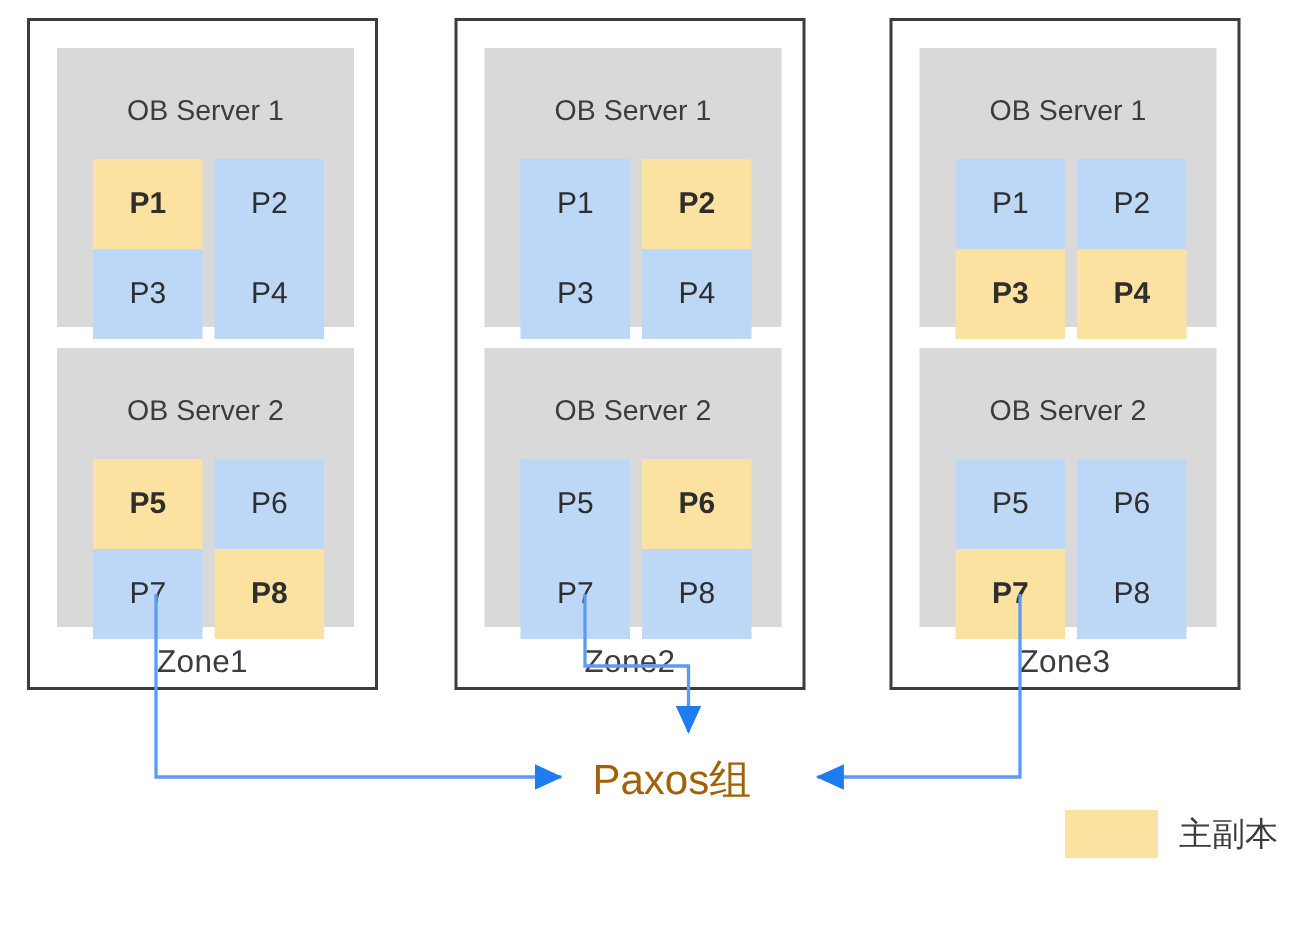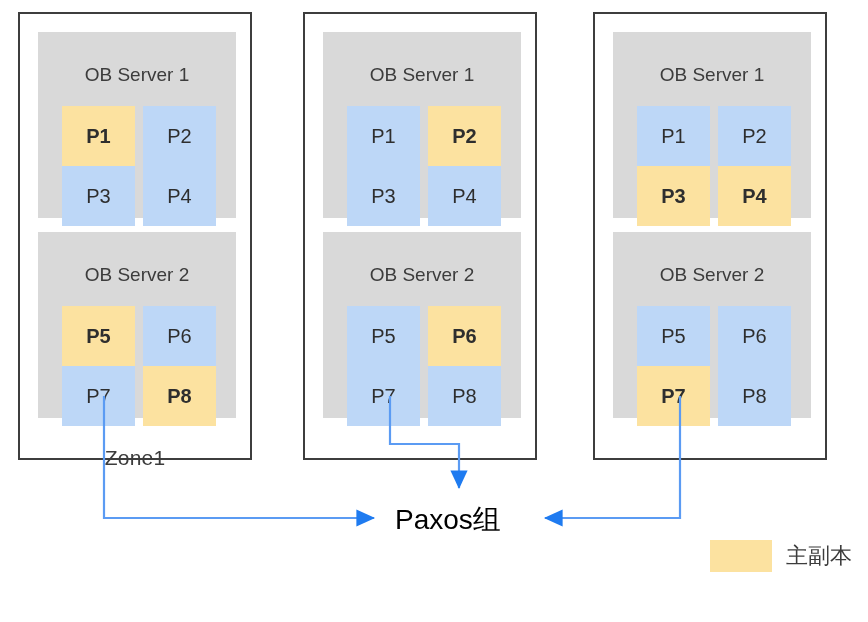--- a/index.html
+++ b/index.html
@@ -52,21 +52,21 @@
     color:#2e2e2e;
     box-sizing:border-box;
   }
   .chip.leader{background:#fce2a0;font-weight:bold;}
   .chip.follower{background:#bdd7f7;font-weight:normal;}
 
   
   .paxos-label{
     position:absolute;
     font-size:28px;
-    color:#000000;
+    color:#a16207;
     white-space:nowrap;
   }
 
   
   .legend{position:absolute;text-align:right;}
   .legend-row{
     position:absolute;
     display:flex;align-items:center;
     height:32px;
   }
@@ -101,59 +101,61 @@
     </div>
 
     <div class="server" style="left:18px;top:218px;width:198px;height:186px;">
       <div class="server-title" style="top:32px;">OB Server 2</div>
       <div class="chip leader" style="left:24px;top:74px;">P5</div>
       <div class="chip follower" style="left:105px;top:74px;">P6</div>
       <div class="chip follower" style="left:24px;top:134px;">P7</div>
       <div class="chip leader" style="left:105px;top:134px;">P8</div>
     </div>
 
-    <div class="zone-label" style="top:432px;text-align:center;">Zone1</div>
+    <div class="zone-label" style="top:416px;text-align:center;">Zone1</div>
   </div>
 
   <div class="zone" style="left:303px;top:12px;width:234px;height:448px;">
     <div class="server" style="left:18px;top:18px;width:198px;height:186px;">
       <div class="server-title" style="top:32px;">OB Server 1</div>
       <div class="chip follower" style="left:24px;top:74px;">P1</div>
       <div class="chip leader" style="left:105px;top:74px;">P2</div>
       <div class="chip follower" style="left:24px;top:134px;">P3</div>
       <div class="chip follower" style="left:105px;top:134px;">P4</div>
     </div>
 
     <div class="server" style="left:18px;top:218px;width:198px;height:186px;">
       <div class="server-title" style="top:32px;">OB Server 2</div>
       <div class="chip follower" style="left:24px;top:74px;">P5</div>
       <div class="chip leader" style="left:105px;top:74px;">P6</div>
       <div class="chip follower" style="left:24px;top:134px;">P7</div>
       <div class="chip follower" style="left:105px;top:134px;">P8</div>
     </div>
 
+    <div class="zone-label" style="top:416px;">Zone2</div>
   </div>
 
   <div class="zone" style="left:593px;top:12px;width:234px;height:448px;">
     <div class="server" style="left:18px;top:18px;width:198px;height:186px;">
       <div class="server-title" style="top:32px;">OB Server 1</div>
       <div class="chip follower" style="left:24px;top:74px;">P1</div>
       <div class="chip follower" style="left:105px;top:74px;">P2</div>
       <div class="chip leader" style="left:24px;top:134px;">P3</div>
       <div class="chip leader" style="left:105px;top:134px;">P4</div>
     </div>
 
     <div class="server" style="left:18px;top:218px;width:198px;height:186px;">
       <div class="server-title" style="top:32px;">OB Server 2</div>
       <div class="chip follower" style="left:24px;top:74px;">P5</div>
       <div class="chip follower" style="left:105px;top:74px;">P6</div>
       <div class="chip leader" style="left:24px;top:134px;">P7</div>
       <div class="chip follower" style="left:105px;top:134px;">P8</div>
     </div>
 
+    <div class="zone-label" style="top:416px;">Zone3</div>
   </div>
 
   <svg class="connectors" viewBox="0 0 868 622">
     <defs>
       <marker id="arrowRight" markerWidth="9" markerHeight="9" refX="8" refY="4.5" orient="auto" markerUnits="strokeWidth">
         <path d="M0,0.6 L8.5,4.5 L0,8.4 Z" fill="#1f7bf0"></path>
       </marker>
       <marker id="arrowLeft" markerWidth="9" markerHeight="9" refX="8" refY="4.5" orient="auto" markerUnits="strokeWidth">
         <path d="M0,0.6 L8.5,4.5 L0,8.4 Z" fill="#1f7bf0"></path>
       </marker>

